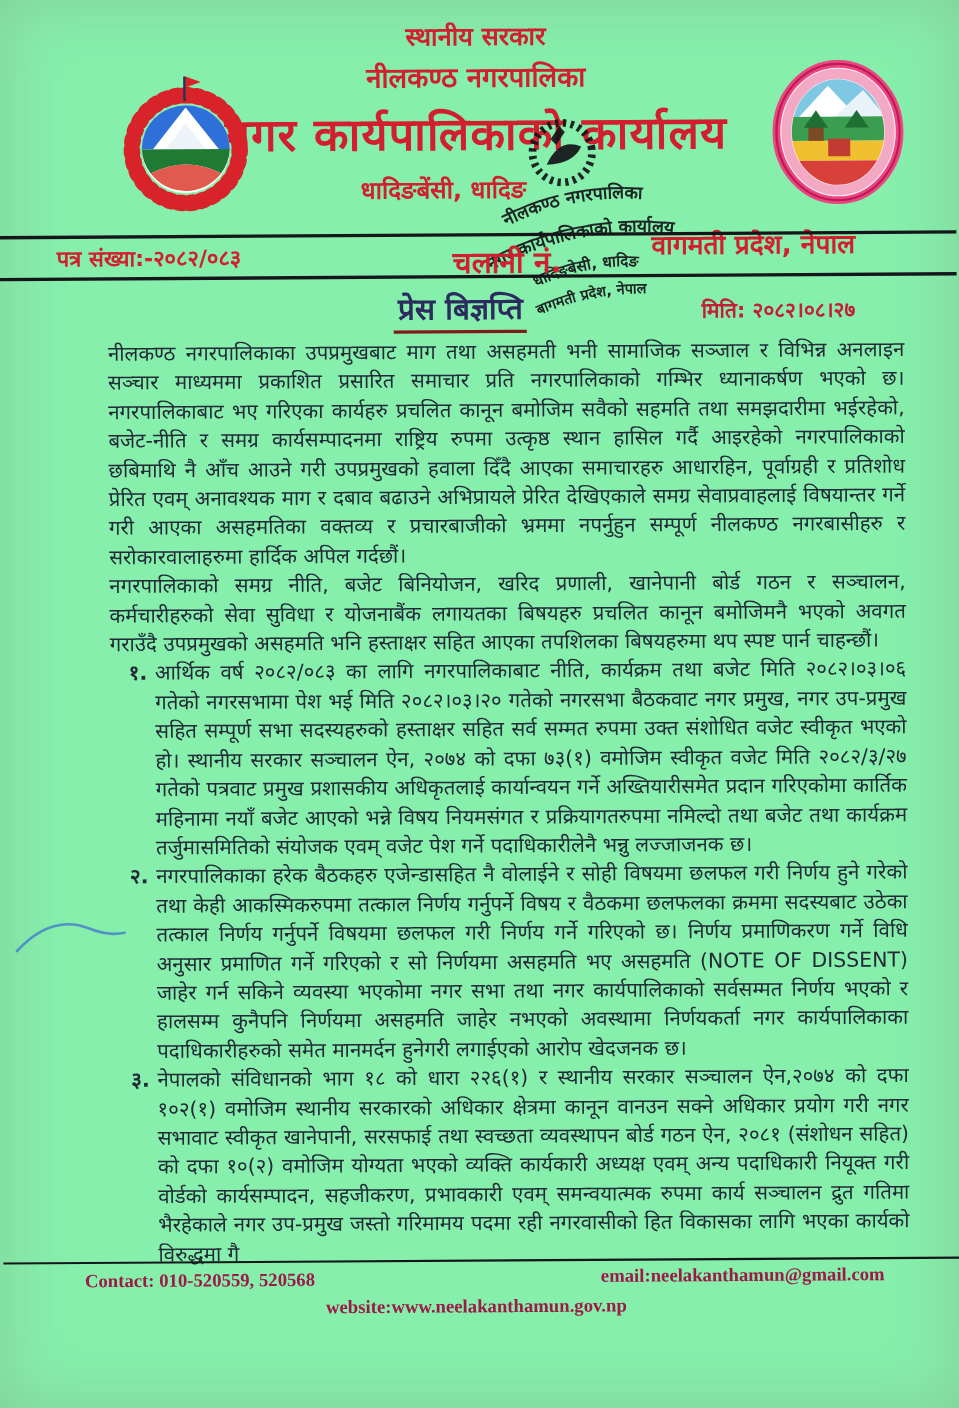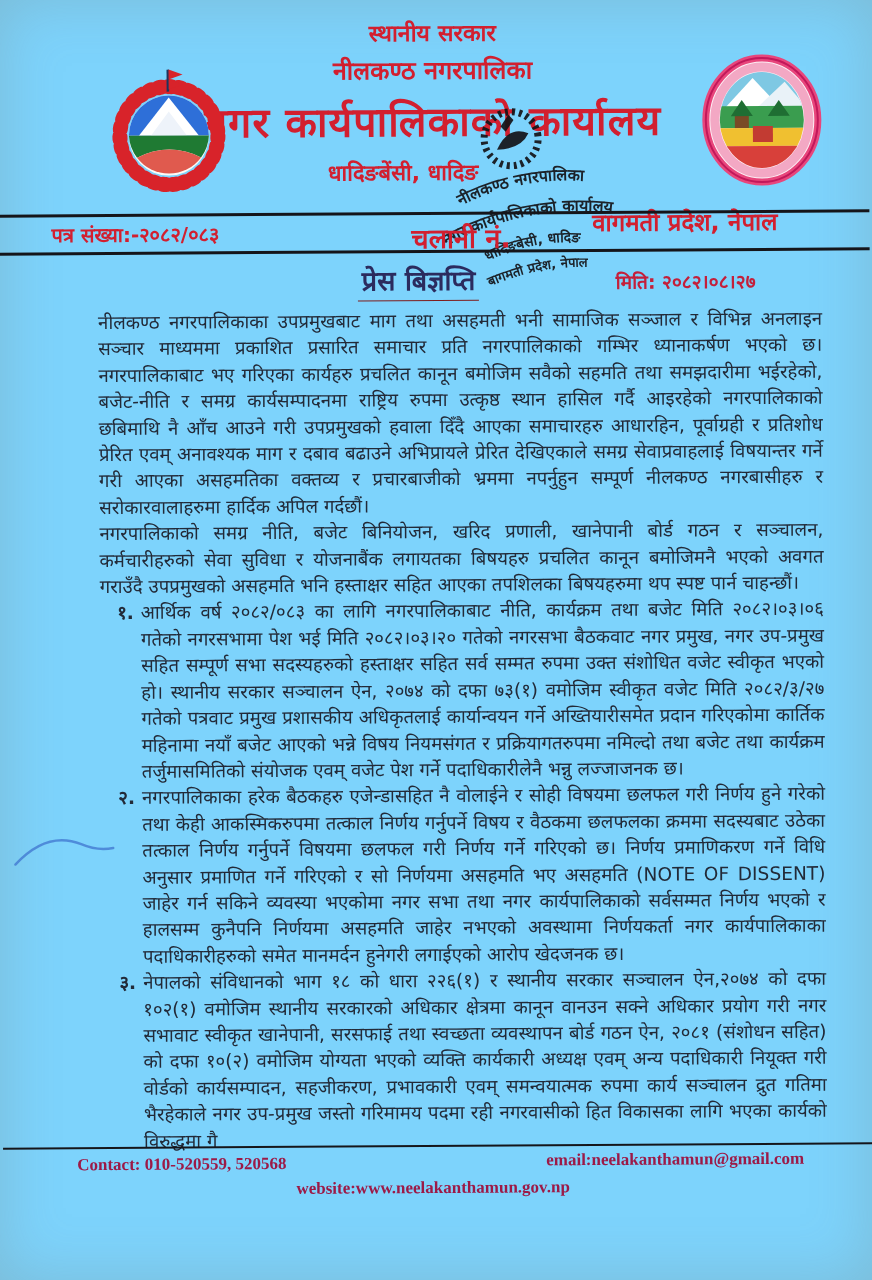--- a/index.html
+++ b/index.html
@@ -1,19 +1,19 @@
 <!DOCTYPE html>
 <html><head>
 <meta charset="utf-8">
 <style>
   html,body{margin:0;padding:0;}
   body{background:#cfcdc7;font-family:"DejaVu Sans",sans-serif;}
   .page{
     position:relative;width:872px;height:1280px;margin:0 auto;
-    background:#7dd3fc;overflow:hidden;
+    background:#86efac;overflow:hidden;
     box-shadow:inset 0 0 60px rgba(120,115,100,.25);
   }
   .tilt{position:absolute;inset:0;transform:rotate(-0.35deg);}
   
   .hdr{position:absolute;left:0;top:0;width:100%;text-align:center;}
   .hdr-line1{position:absolute;left:0;right:0;top:16px;font-size:23px;font-weight:bold;}
   .hdr-line2{position:absolute;left:0;right:0;top:52px;font-size:25px;font-weight:bold;}
   .hdr-line3{position:absolute;left:0;right:0;top:92px;font-size:41px;font-weight:bold;letter-spacing:1px;}
   .hdr-addr{position:absolute;left:0;right:60px;top:156px;font-size:22px;font-weight:bold;}
   .hdr-prov{position:absolute;right:92px;top:206px;font-size:24px;font-weight:bold;}
@@ -22,22 +22,22 @@
   .logo-right{left:698px;top:50px;}
   
   .rule{position:absolute;left:0;width:100%;background:#15151a;}
   .rule1{top:212px;height:3px;}
   .rule2{top:250px;height:3px;}
   .rule-footer{top:1145px;height:2px;}
   
   .letter-no{position:absolute;left:54px;top:219px;font-size:20px;font-weight:bold;}
   .dispatch{position:absolute;left:414px;top:219px;font-size:27px;font-weight:bold;}
   .doc-title{position:absolute;left:360px;top:261px;font-size:27px;font-weight:bold;
-             border-bottom:1px solid #7f1d1d;padding:0 4px 2px;}
-  .doc-date{position:absolute;left:618px;top:270px;font-size:19px;font-weight:bold;}
+             border-bottom:3px solid #7f1d1d;padding:0 4px 2px;}
+  .doc-date{position:absolute;left:640px;top:270px;font-size:19px;font-weight:bold;}
   
   .body-text{
     position:absolute;left:100px;top:308px;width:724px;
     font-size:18.6px;line-height:26.4px;color:#222a38;text-align:justify;
   }
   .body-text p{margin:0;}
   .items{margin:0;padding:0;list-style:none;}
   .item{display:flex;}
   .item-num{width:34px;min-width:34px;text-align:right;padding-right:7px;font-weight:bold;}
   .item-text{flex:1;text-align:justify;}

